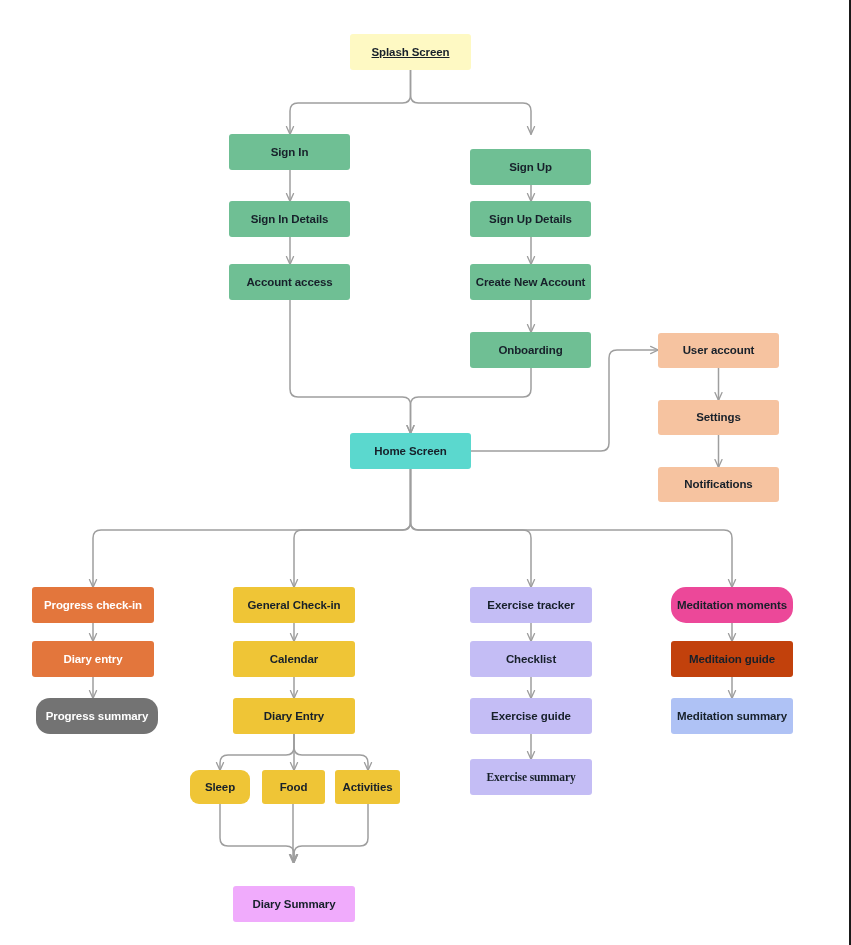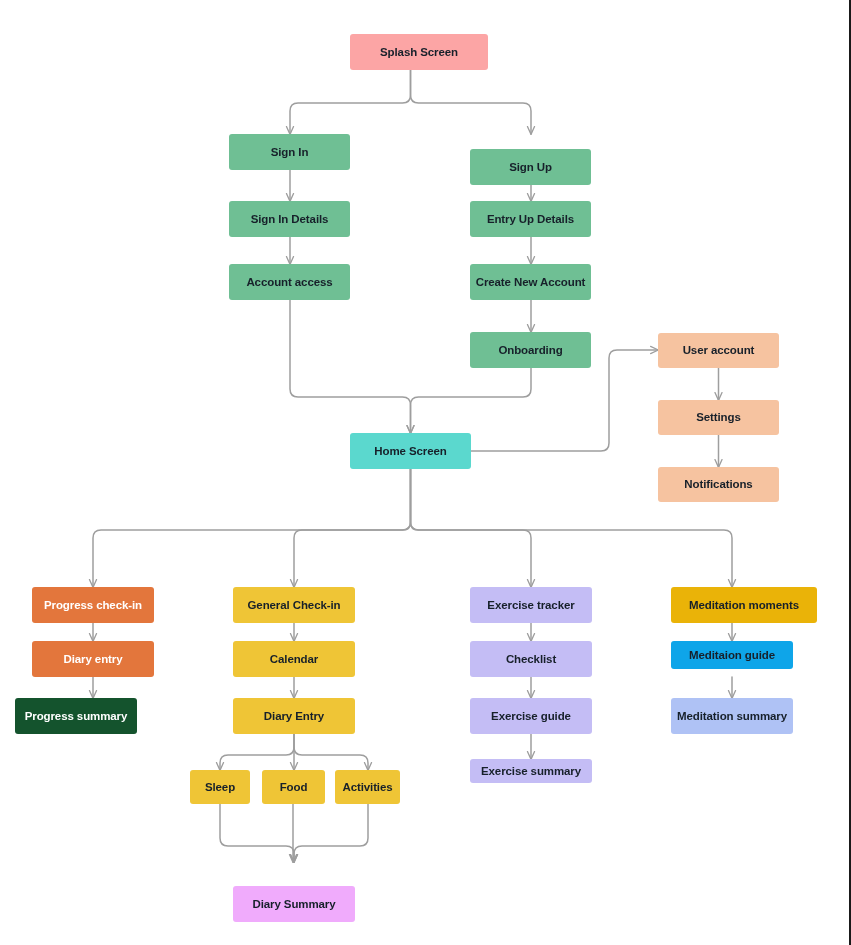--- a/index.html
+++ b/index.html
@@ -92,43 +92,43 @@
       <path d="M 531 623 L 531 641"></path>
       <path d="M 531 677 L 531 698"></path>
       <path d="M 531 734 L 531 759"></path>
 
       <path d="M 732 623 L 732 641"></path>
       <path d="M 732 677 L 732 698"></path>
     </g>
   </svg>
 
   <div id="nodes-host">
-      <div class="node" style="left: 350px; top: 34px; width: 138px; height: 36px; background: #fca5a5;">Splash Screen</div>
+      <div class="node" style="left: 350px; top: 34px; width: 121px; height: 36px; background: #fef9c3; text-decoration: underline;">Splash Screen</div>
       <div class="node" style="left: 229px; top: 134px; width: 121px; height: 36px; background: rgb(111, 191, 148);">Sign In</div>
       <div class="node" style="left: 229px; top: 201px; width: 121px; height: 36px; background: rgb(111, 191, 148);">Sign In Details</div>
       <div class="node" style="left: 229px; top: 264px; width: 121px; height: 36px; background: rgb(111, 191, 148);">Account access</div>
       <div class="node" style="left: 470px; top: 134px; width: 121px; height: 36px; background: rgb(111, 191, 148); margin-top: 15px;">Sign Up</div>
-      <div class="node" style="left: 470px; top: 201px; width: 121px; height: 36px; background: rgb(111, 191, 148);">Entry Up Details</div>
+      <div class="node" style="left: 470px; top: 201px; width: 121px; height: 36px; background: rgb(111, 191, 148);">Sign Up Details</div>
       <div class="node" style="left: 470px; top: 264px; width: 121px; height: 36px; background: rgb(111, 191, 148);">Create New Account</div>
       <div class="node" style="left: 470px; top: 332px; width: 121px; height: 36px; background: rgb(111, 191, 148);">Onboarding</div>
       <div class="node" style="left: 350px; top: 433px; width: 121px; height: 36px; background: rgb(91, 216, 206);">Home Screen</div>
       <div class="node" style="left: 658px; top: 333px; width: 121px; height: 35px; background: rgb(246, 195, 160);">User account</div>
       <div class="node" style="left: 658px; top: 400px; width: 121px; height: 35px; background: rgb(246, 195, 160);">Settings</div>
       <div class="node" style="left: 658px; top: 467px; width: 121px; height: 35px; background: rgb(246, 195, 160);">Notifications</div>
       <div class="node light-text" style="left: 32px; top: 587px; width: 122px; height: 36px; background: rgb(227, 118, 60);">Progress check-in</div>
       <div class="node light-text" style="left: 32px; top: 641px; width: 122px; height: 36px; background: rgb(227, 118, 60);">Diary entry</div>
-      <div class="node light-text" style="left: 15px; top: 698px; width: 122px; height: 36px; background: #14532d;">Progress summary</div>
+      <div class="node light-text" style="left: 36px; top: 698px; width: 122px; height: 36px; background: #737373; border-radius: 14px;">Progress summary</div>
       <div class="node" style="left: 233px; top: 587px; width: 122px; height: 36px; background: rgb(239, 197, 54); text-align: center;">General Check-in</div>
       <div class="node" style="left: 233px; top: 641px; width: 122px; height: 36px; background: rgb(239, 197, 54);">Calendar</div>
       <div class="node" style="left: 233px; top: 698px; width: 122px; height: 36px; background: rgb(239, 197, 54);">Diary Entry</div>
-      <div class="node" style="left: 190px; top: 770px; width: 60px; height: 34px; background: rgb(239, 197, 54);">Sleep</div>
+      <div class="node" style="left: 190px; top: 770px; width: 60px; height: 34px; background: rgb(239, 197, 54); border-radius: 9px;">Sleep</div>
       <div class="node" style="left: 262px; top: 770px; width: 63px; height: 34px; background: rgb(239, 197, 54);">Food</div>
       <div class="node" style="left: 335px; top: 770px; width: 65px; height: 34px; background: rgb(239, 197, 54); text-align: center;">Activities</div>
       <div class="node" style="left: 233px; top: 862px; width: 122px; height: 36px; background: #f0abfc; margin-top: 24px;">Diary Summary</div>
       <div class="node" style="left: 470px; top: 587px; width: 122px; height: 36px; background: rgb(196, 189, 245);">Exercise tracker</div>
       <div class="node" style="left: 470px; top: 641px; width: 122px; height: 36px; background: rgb(196, 189, 245);">Checklist</div>
       <div class="node" style="left: 470px; top: 698px; width: 122px; height: 36px; background: rgb(196, 189, 245);">Exercise guide</div>
-      <div class="node" style="left: 470px; top: 759px; width: 122px; height: 24px; background: rgb(196, 189, 245);">Exercise summary</div>
-      <div class="node" style="left: 671px; top: 587px; width: 146px; height: 36px; background: #eab308;">Meditation moments</div>
-      <div class="node" style="left: 671px; top: 641px; width: 122px; height: 28px; background: #0ea5e9;">Meditaion guide</div>
+      <div class="node" style="left: 470px; top: 759px; width: 122px; height: 36px; background: rgb(196, 189, 245); font-family: Liberation Serif, serif;">Exercise summary</div>
+      <div class="node" style="left: 671px; top: 587px; width: 122px; height: 36px; background: #ec4899; border-radius: 15px;">Meditation moments</div>
+      <div class="node" style="left: 671px; top: 641px; width: 122px; height: 36px; background: #c2410c;">Meditaion guide</div>
       <div class="node" style="left: 671px; top: 698px; width: 122px; height: 36px; background: rgb(175, 194, 245);">Meditation summary</div>
     </div>
 </div>
 
 </body></html>

